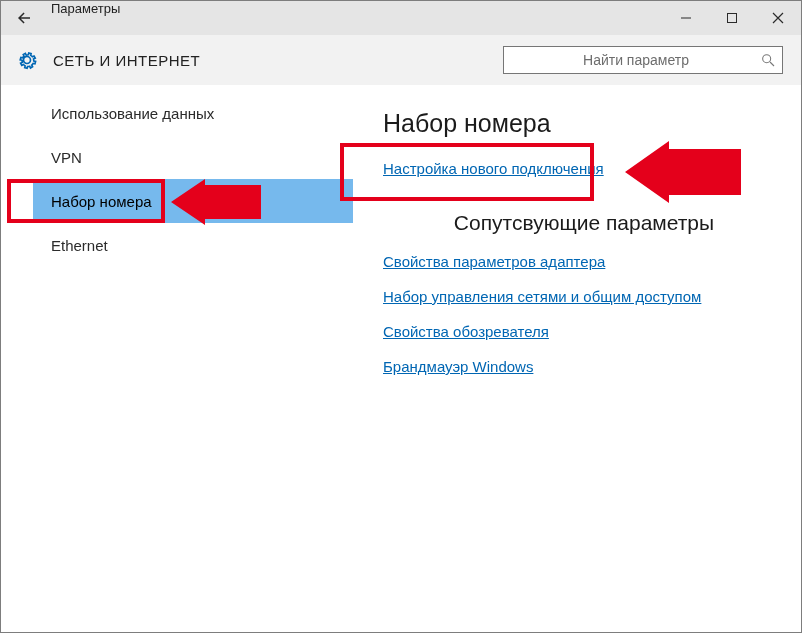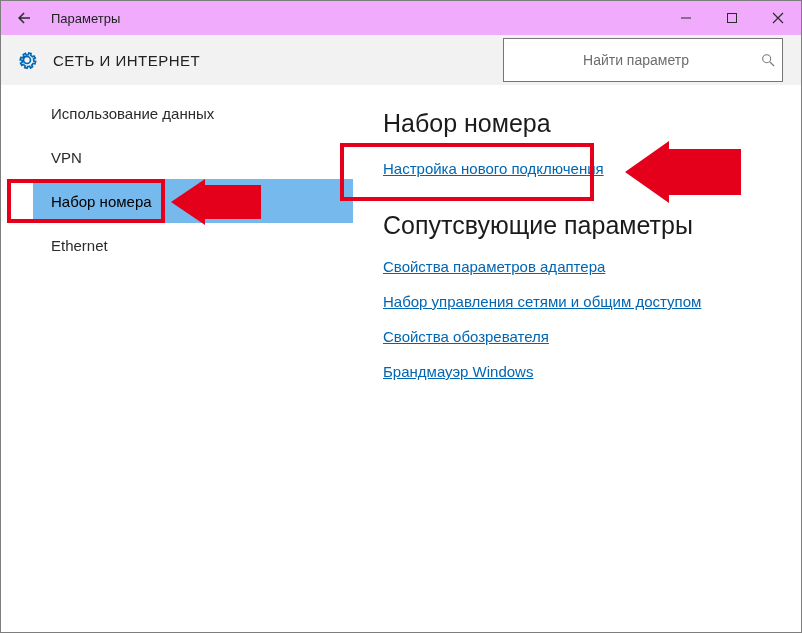--- a/index.html
+++ b/index.html
@@ -18,23 +18,22 @@
     height: 633px;
     box-sizing: border-box;
     border: 1px solid #7d7d7d;
     display: flex;
     flex-direction: column;
     position: relative;
   }
   
   .titlebar {
     height: 34px;
-    background: #f0abfc;
-    display: flex;
-    align-items: center;
+    background: #e5e5e5;
+    display: flex;
     flex: 0 0 auto;
     position: relative;
   }
   .titlebar .back-btn {
     width: 46px;
     height: 34px;
     display: flex;
     align-items: center;
     justify-content: center;
   }
@@ -75,21 +74,21 @@
   }
   .header .page-name {
     font-size: 15px;
     letter-spacing: 0.5px;
     color: #222;
     margin-left: 14px;
   }
   .header .search-box {
     margin-left: auto;
     width: 280px;
-    height: 44px;
+    height: 28px;
     border: 1px solid #767676;
     background: #fff;
     display: flex;
     align-items: center;
     padding: 0 6px 0 8px;
     box-sizing: border-box;
   }
   .header .search-box .placeholder {
     color: #6d6d6d;
     font-size: 14px;
@@ -131,23 +130,24 @@
     padding: 16px 16px 16px 30px;
   }
   .content h1 {
     font-weight: 400;
     font-size: 25px;
     margin: 8px 0 22px 0;
     color: #1b1b1b;
   }
   .content h2 {
     font-weight: 400;
-    font-size: 25px;
+    font-size: 21px;
     margin: 34px 0 18px 0;
     color: #1b1b1b;
+    text-align: center;
   }
   .link {
     color: #0066b3;
     font-size: 15px;
     display: block;
     margin-bottom: 18px;
     cursor: pointer;
     text-decoration: underline;
   }
 

